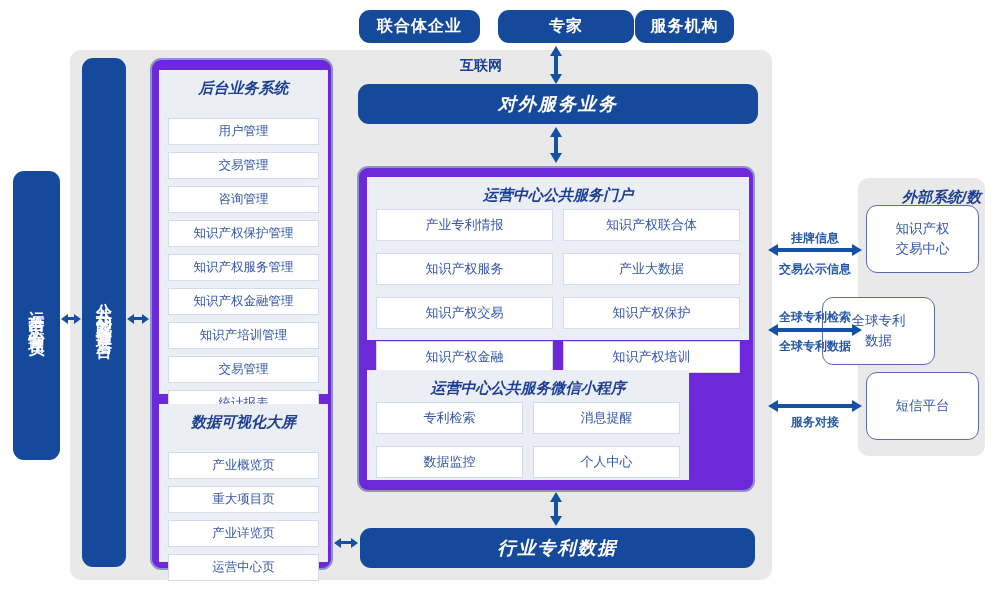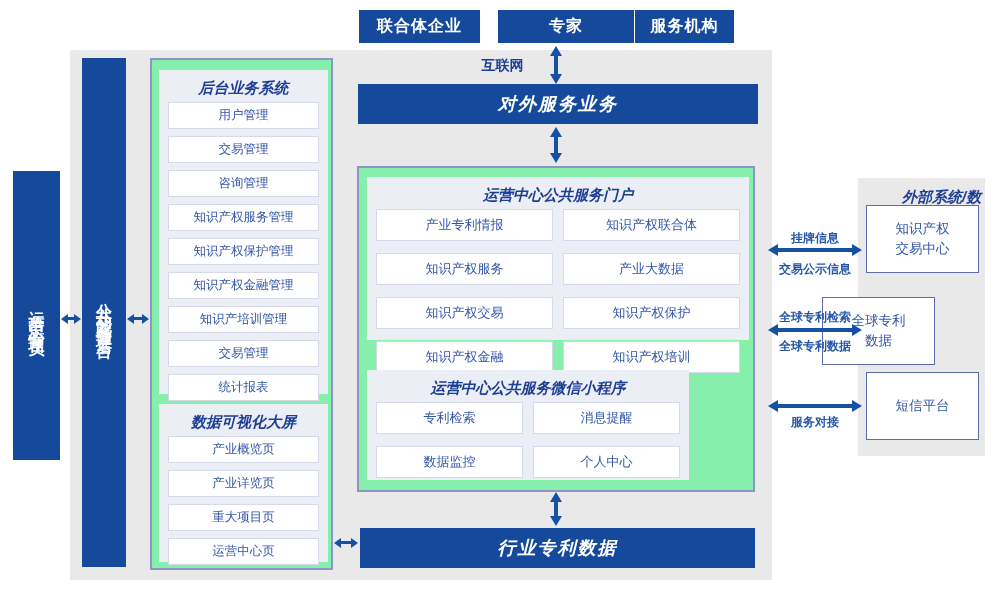--- a/index.html
+++ b/index.html
@@ -10,58 +10,58 @@
     --iborder:#D5D9E9;
     --txt:#3356A8;
     --navy:#1C3E93;
     --gray:#E9E9E9;
   }
   html,body{margin:0;padding:0;background:#fff;}
   .canvas{
     position:relative;width:1000px;height:601px;overflow:hidden;
     font-family:"Liberation Sans",sans-serif;background:#fff;
   }
-  .abs{position:absolute;box-sizing:border-box;}
+  .abs{position:absolute;box-sizing:border-box;border-radius:11px;}
   .bg{background:var(--gray);}
   .dark{
     background:var(--blue);color:#fff;display:flex;align-items:center;justify-content:center;
     font-weight:bold;text-align:center;
   }
   .bar-big{font-size:18px;font-style:italic;letter-spacing:2px;}
   .topbox{font-size:16px;letter-spacing:1px;}
   .vtext{
     writing-mode:vertical-lr;text-orientation:upright;
     font-size:16px;letter-spacing:5px;line-height:1;
   }
-  .container{background:#86efac;border:2px solid var(--cborder);}
+  .container{background:#6d28d9;border:2px solid var(--cborder);}
   .panel{
     position:absolute;background:var(--lav);display:flex;flex-direction:column;
     padding:6px 9px;box-sizing:border-box;
   }
   .panel-title{
     flex:0 0 auto;text-align:center;color:var(--navy);
     font-weight:bold;font-style:italic;font-size:15px;line-height:24px;height:24px;
   }
-  .stack{display:flex;flex-direction:column;gap:7px;margin-top:2px;}
+  .stack{display:flex;flex-direction:column;gap:7px;margin-top:18px;}
   .grid2{display:grid;grid-template-columns:1fr 1fr;gap:12px 10px;margin-top:2px;}
   .item{
     background:#fff;border:1px solid var(--iborder);color:var(--txt);
     display:flex;align-items:center;justify-content:center;text-align:center;
   }
   .item.h25{height:25px;font-size:12.5px;}
   .item.h30{height:30px;font-size:13px;}
   .ext-title{
     color:var(--navy);font-weight:bold;font-style:italic;font-size:15px;text-align:left;padding-left:44px;
   }
   .ext-box{
     background:#fff;border:1px solid #5C6BAE;color:var(--txt);font-size:13.5px;line-height:1.5;
     display:flex;align-items:center;justify-content:center;text-align:center;white-space:pre-line;
   }
   .lbl{color:#2456A8;font-weight:bold;font-size:12px;text-align:center;}
-  .net-lbl{color:var(--navy);font-weight:bold;font-size:14px;text-align:center;}
+  .net-lbl{color:var(--navy);font-weight:bold;font-size:14px;text-align:left;}
   
   .arrow-h{position:absolute;height:4px;background:var(--arrow);}
   .arrow-h::before,.arrow-h::after{content:"";position:absolute;top:50%;transform:translateY(-50%);
     border-top:6px solid transparent;border-bottom:6px solid transparent;}
   .arrow-h::before{left:-10px;border-right:10px solid var(--arrow);}
   .arrow-h::after{right:-10px;border-left:10px solid var(--arrow);}
   .arrow-h.sm{height:3px;}
   .arrow-h.sm::before,.arrow-h.sm::after{border-top-width:5px;border-bottom-width:5px;}
   .arrow-h.sm::before{left:-7px;border-right-width:7px;}
   .arrow-h.sm::after{right:-7px;border-left-width:7px;}
@@ -94,34 +94,34 @@
   <div class="arrow-h sm" style="left:68px;top:317px;width:6px"></div>
   <div class="arrow-h sm" style="left:134px;top:317px;width:8px"></div>
 
   <div class="abs container" style="left:150px;top:58px;width:183px;height:512px">
     <div class="panel" style="left:7px;top:10px;width:169px;height:324px">
       <div class="panel-title">后台业务系统</div>
       <div class="stack">
         <div class="item h25">用户管理</div>
         <div class="item h25">交易管理</div>
         <div class="item h25">咨询管理</div>
+        <div class="item h25">知识产权保护管理</div>
         <div class="item h25">知识产权服务管理</div>
-        <div class="item h25">知识产权保护管理</div>
         <div class="item h25">知识产权金融管理</div>
         <div class="item h25">知识产培训管理</div>
         <div class="item h25">交易管理</div>
         <div class="item h25">统计报表</div>
       </div>
     </div>
     <div class="panel" style="left:7px;top:344px;width:169px;height:158px">
       <div class="panel-title">数据可视化大屏</div>
       <div class="stack">
         <div class="item h25">产业概览页</div>
+        <div class="item h25">重大项目页</div>
         <div class="item h25">产业详览页</div>
-        <div class="item h25">重大项目页</div>
         <div class="item h25">运营中心页</div>
       </div>
     </div>
   </div>
 
   <div class="abs container" style="left:357px;top:166px;width:398px;height:326px">
     <div class="panel" style="left:8px;top:9px;width:382px;height:163px">
       <div class="panel-title">运营中心公共服务门户</div>
       <div class="grid2">
         <div class="item h30">产业专利情报</div>

